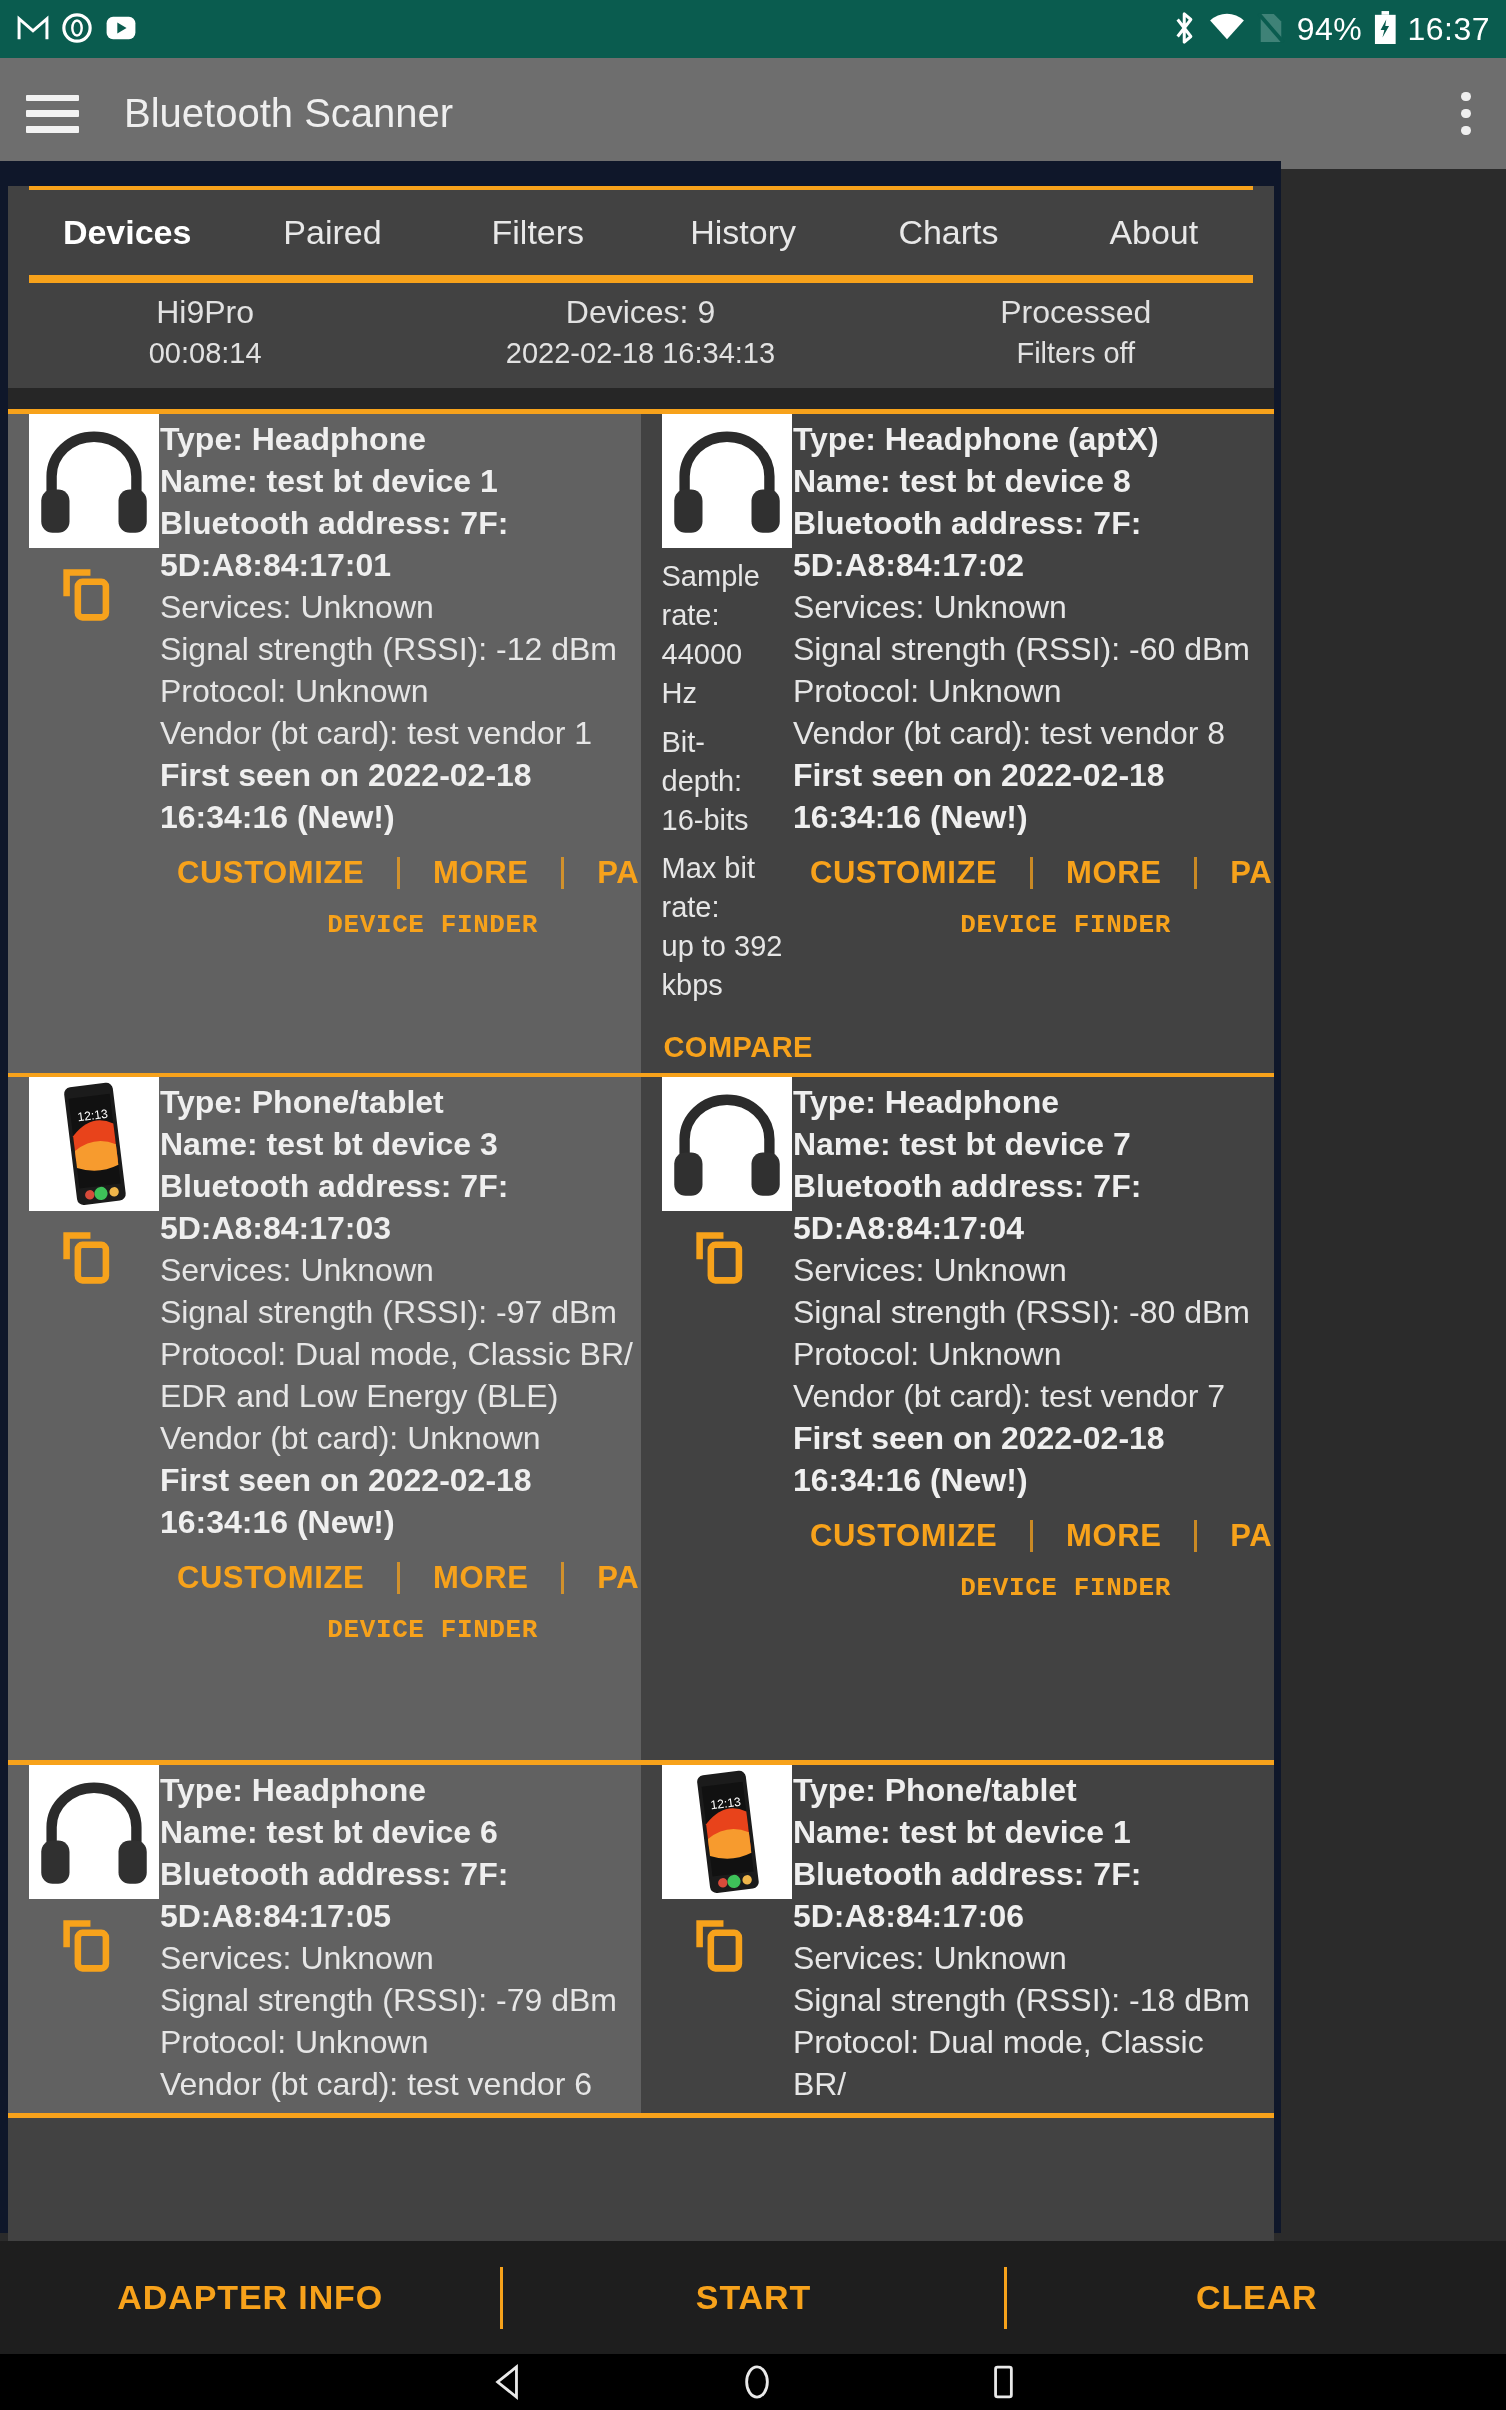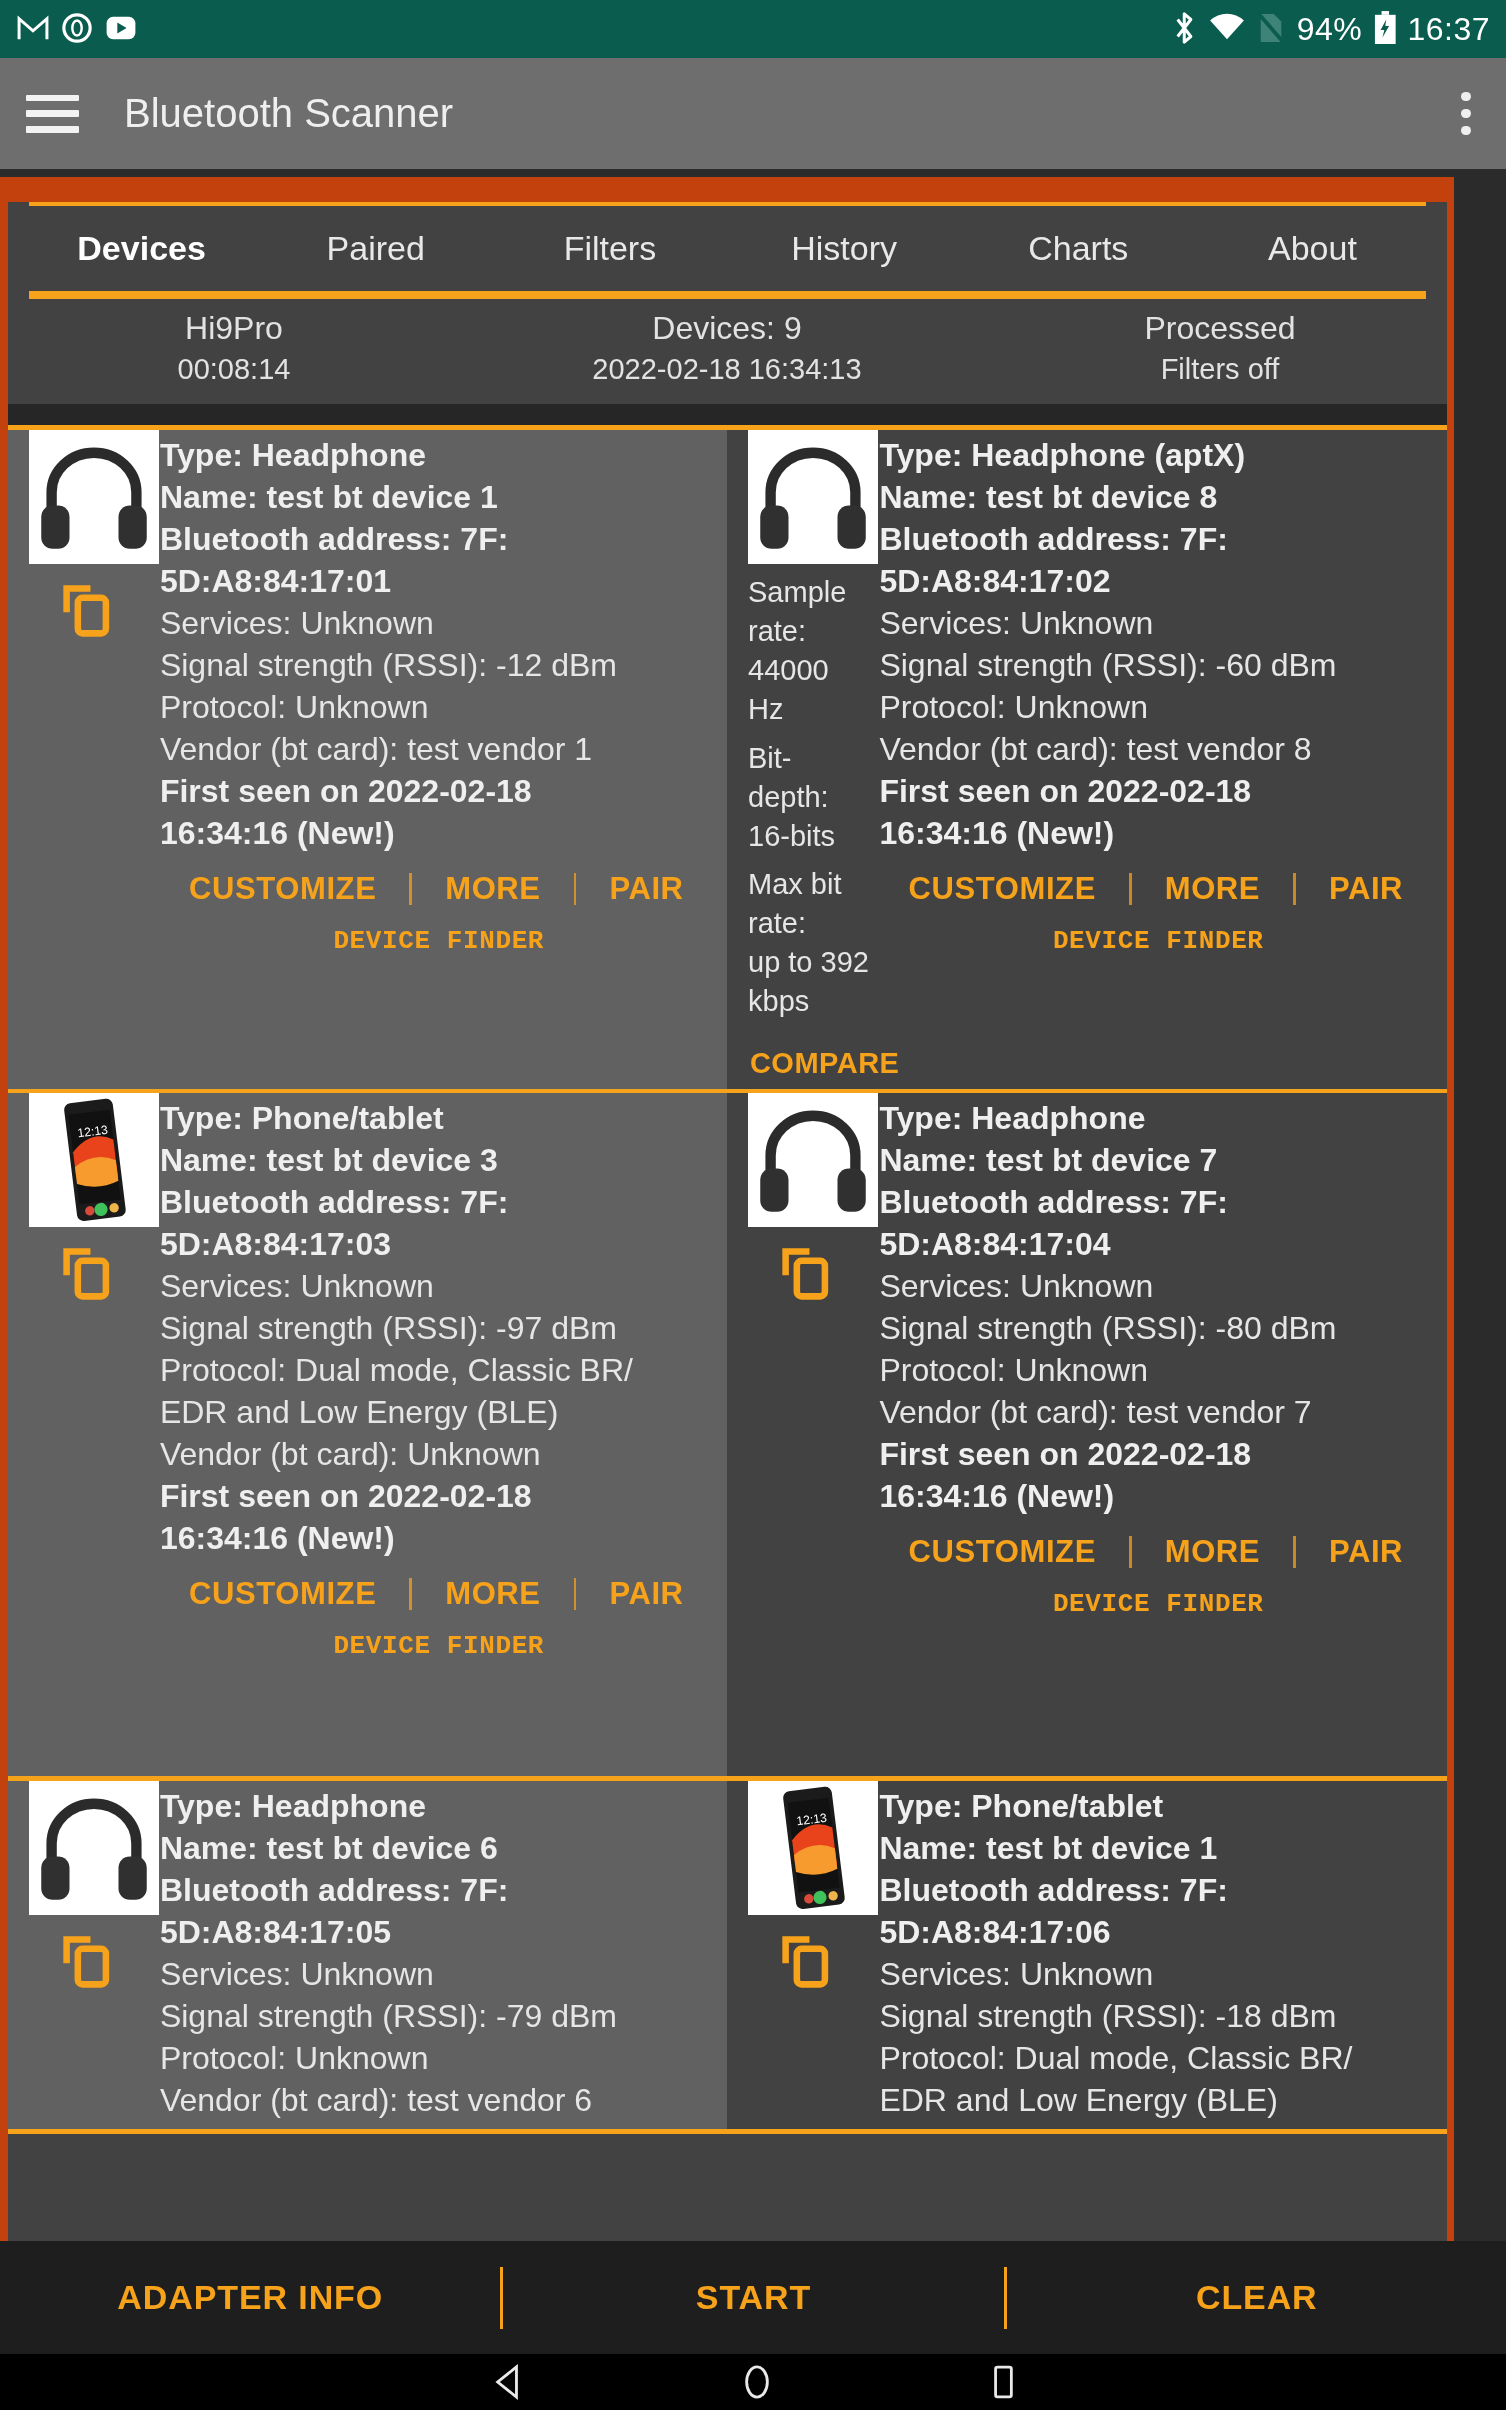--- a/index.html
+++ b/index.html
@@ -29,22 +29,22 @@
   .hamburger { width:53px; height:38px; display:flex; flex-direction:column;
     justify-content:space-between; cursor:pointer; }
   .hamburger span { display:block; height:6.6px; background:#f2f2f2; border-radius:0.9px; }
   .appbar-title { color:#efefef; font-size:40px; margin-left:45px; font-weight:400; }
   .overflow { margin-left:auto; width:11.3px; display:flex; flex-direction:column;
     gap:7.5px; align-items:center; cursor:pointer; padding:9.4px 15px; }
   .overflow i { width:9.4px; height:9.4px; border-radius:50%; background:#efefef; display:block; }
 
   
   .content {
-    position:absolute; left:0; top:177px; width:1454px; height:2072px;
-    background:#c2410c; padding:7.5px 7.5px 0 7.5px;
+    position:absolute; left:0; top:161px; width:1281px; height:2072px;
+    background:#0f172a; padding:7.5px 7.5px 0 7.5px;
   }
   .panel { background:#424242; width:100%; height:100%; position:relative; }
 
   .rule-top { height:4.7px; background:#f7a21b; margin:17px 21px 0 21px; }
 
   
   .tabs { display:flex; height:85px; align-items:center; margin:0 17px; }
   .tab { flex:1; text-align:center; color:#e8e8e8; font-size:34px; }
   .tab.active { color:#ffffff; font-weight:600; }
   .tab-underline { height:7.5px; background:#f7a21b; margin:0 21px; position:relative; }

